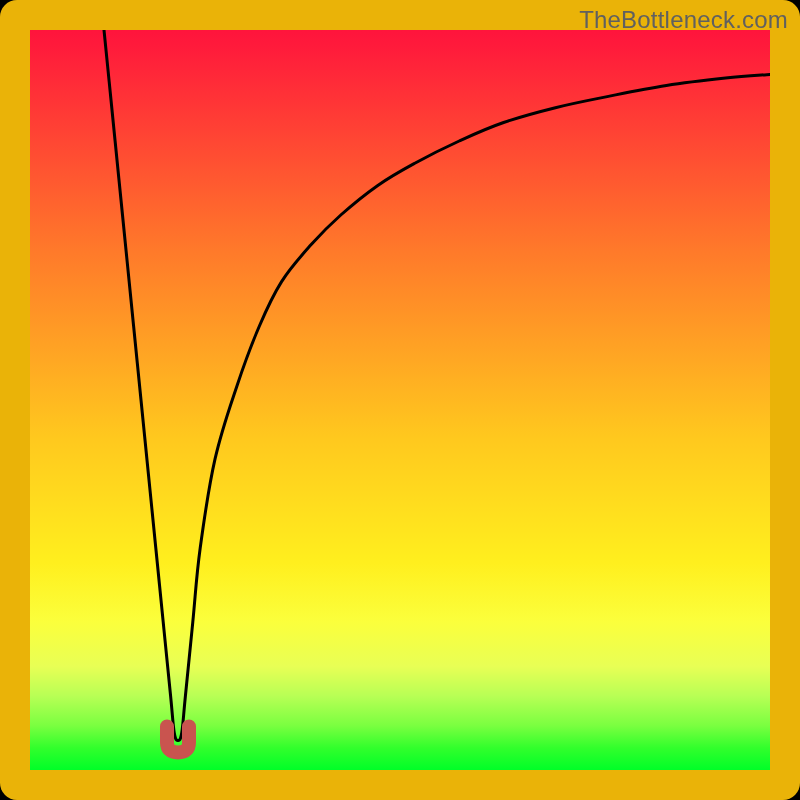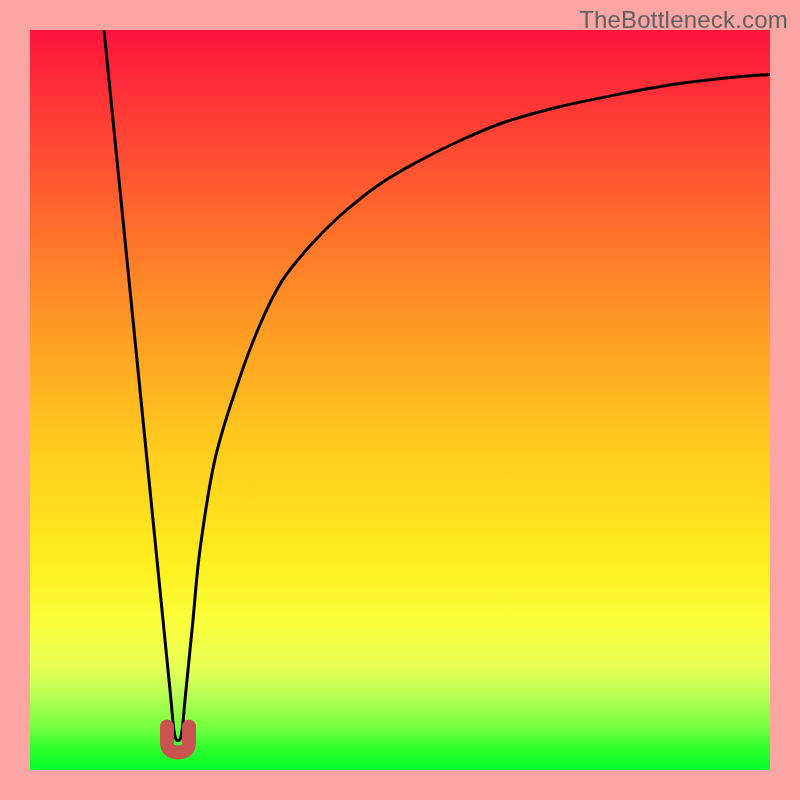--- a/index.html
+++ b/index.html
@@ -7,21 +7,22 @@
     padding: 0;
     width: 800px;
     height: 800px;
     background: #000;
     overflow: hidden;
   }
   .outer {
     position: relative;
     width: 800px;
     height: 800px;
-    background: #fca5a5;
+    background: #eab308;
+    border-radius: 17px;
   }
   .plot {
     position: absolute;
     left: 30px;
     top: 30px;
     width: 740px;
     height: 740px;
     overflow: hidden;
   }
   .watermark {

